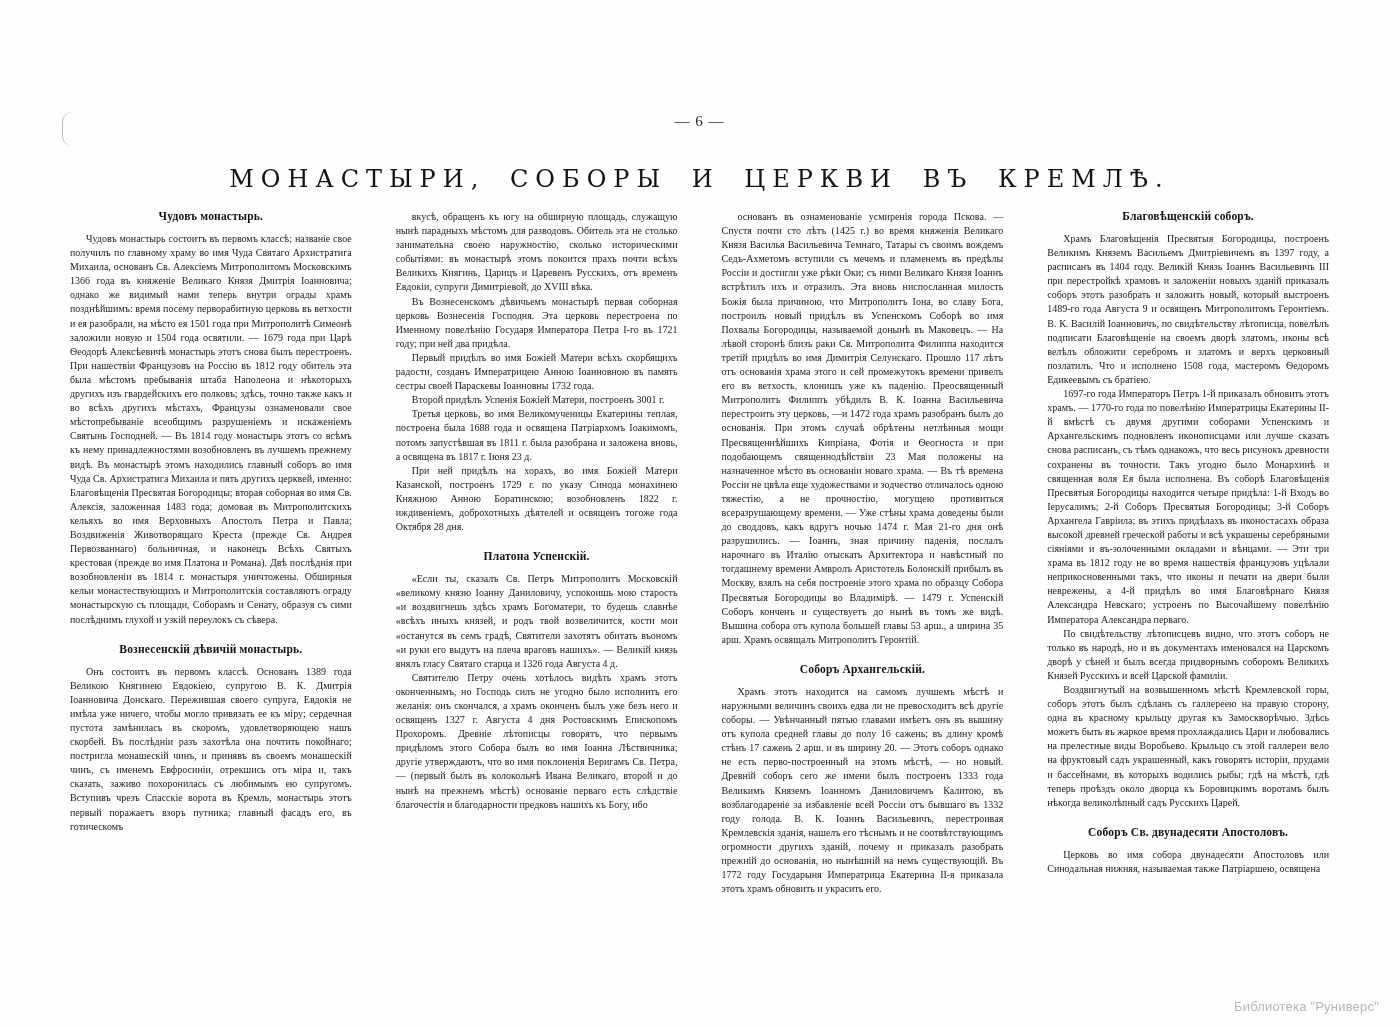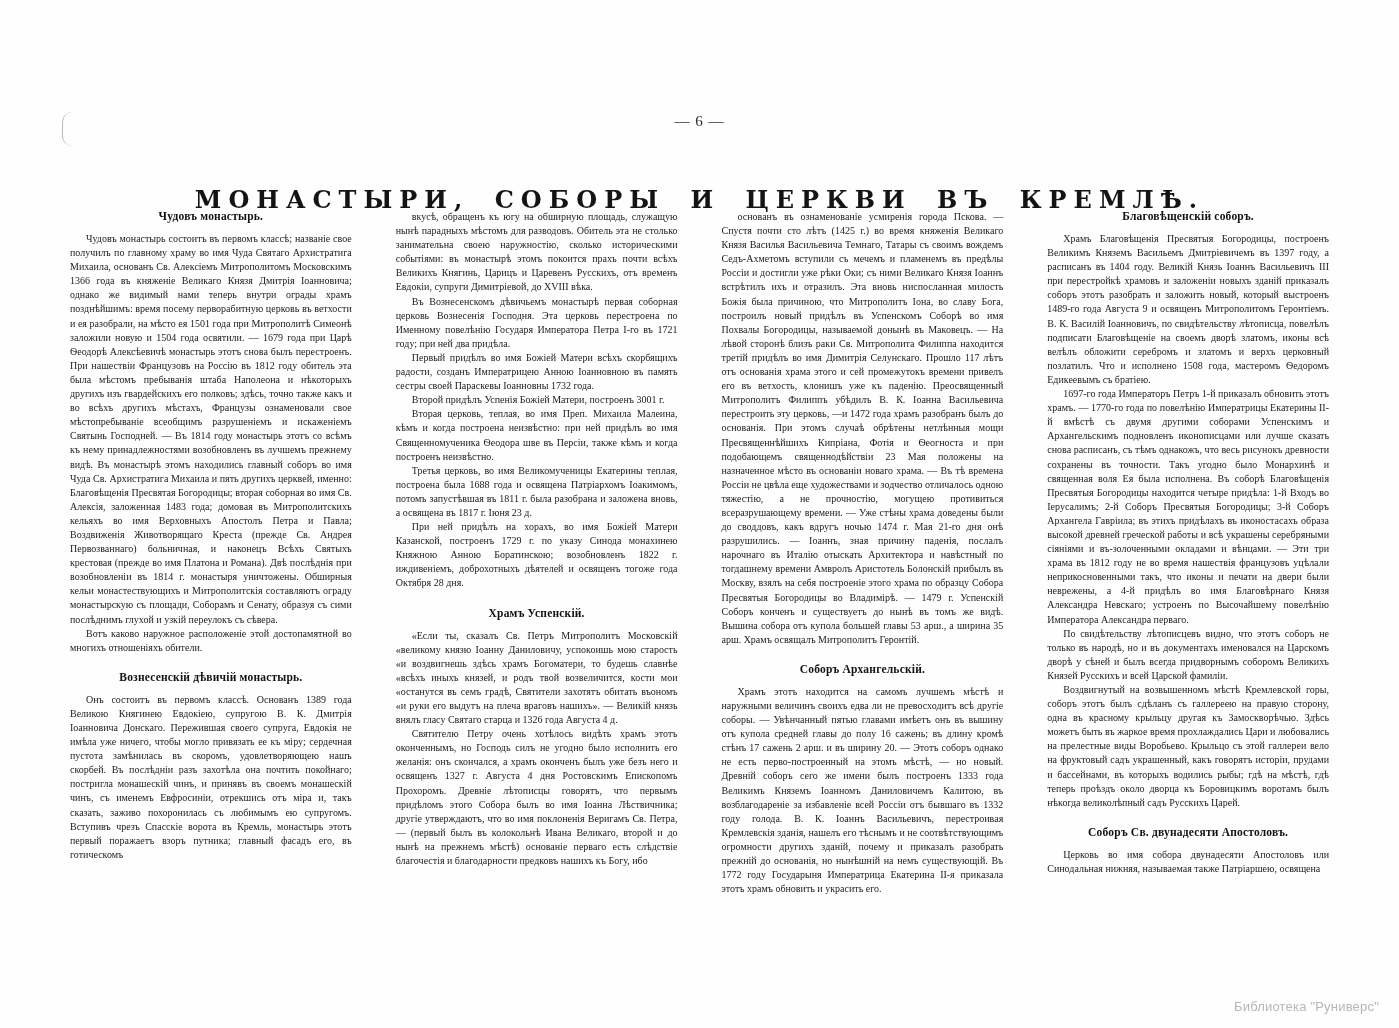--- a/index.html
+++ b/index.html
@@ -40,26 +40,25 @@
     border-top-left-radius: 10px;
     border-bottom-left-radius: 10px;
   }
   .doc-title {
     position: absolute;
     top: 165px;
     left: 0;
     width: 100%;
     text-align: center;
     font-family: "DejaVu Serif", serif;
-    font-weight: bold;
+    font-weight: normal;
     font-size: 24px;
     letter-spacing: 7px;
     color: #141414;
     word-spacing: 10px;
-    margin-top: 20px;
   }
   .columns {
     position: absolute;
     top: 210px;
     left: 70px;
     right: 70px;
     bottom: 60px;
     display: flex;
     gap: 44px;
   }
@@ -109,34 +108,32 @@
 
   <div class="page-number">— 6 —</div>
 
   <div class="doc-title">МОНАСТЫРИ, СОБОРЫ И ЦЕРКВИ ВЪ КРЕМЛѢ.</div>
 
   <div class="columns">
 
     <div class="col">
       <div class="sec-head">Чудовъ монастырь.</div>
       <p class="para">Чудовъ монастырь состоитъ въ первомъ классѣ; названіе свое получилъ по главному храму во имя Чуда Святаго Архистратига Михаила, основанъ Св. Алексіемъ Митрополитомъ Московскимъ 1366 года въ княженіе Великаго Князя Дмитрія Іоанновича; однако же видимый нами теперь внутри ограды храмъ позднѣйшимъ: время посему перворабитную церковь въ ветхости и ея разобрали, на мѣсто ея 1501 года при Митрополитѣ Симеонѣ заложили новую и 1504 года освятили. — 1679 года при Царѣ Ѳеодорѣ Алексѣевичѣ монастырь этотъ снова былъ перестроенъ. При нашествіи Французовъ на Россію въ 1812 году обитель эта была мѣстомъ пребыванія штаба Наполеона и нѣкоторыхъ другихъ изъ гвардейскихъ его полковъ; здѣсь, точно также какъ и во всѣхъ другихъ мѣстахъ, Французы ознаменовали свое мѣстопребываніе всеобщимъ разрушеніемъ и искаженіемъ Святынь Господней. — Въ 1814 году монастырь этотъ со всѣмъ къ нему принадлежностями возобновленъ въ лучшемъ прежнему видѣ. Въ монастырѣ этомъ находились главный соборъ во имя Чуда Св. Архистратига Михаила и пять другихъ церквей, именно: Благовѣщенія Пресвятая Богородицы; вторая соборная во имя Св. Алексія, заложенная 1483 года; домовая въ Митрополитскихъ кельяхъ во имя Верховныхъ Апостолъ Петра и Павла; Воздвиженія Животворящаго Креста (прежде Св. Андрея Первозваннаго) больничная, и наконецъ Всѣхъ Святыхъ крестовая (прежде во имя Платона и Романа). Двѣ послѣднія при возобновленіи въ 1814 г. монастыря уничтожены. Обширныя кельи монастествующихъ и Митрополитскія составляютъ ограду монастырскую съ площади, Соборамъ и Сенату, образуя съ сими послѣднимъ глухой и узкій переулокъ съ сѣвера.</p>
-      <p class="para">Вотъ каково наружное расположеніе этой достопамятной во многихъ отношеніяхъ обители.</p>
       <div class="sec-head spaced">Вознесенскій дѣвичій монастырь.</div>
       <p class="para">Онъ состоитъ въ первомъ классѣ. Основанъ 1389 года Великою Княгинею Евдокіею, супругою В. К. Дмитрія Іоанновича Донскаго. Пережившая своего супруга, Евдокія не имѣла уже ничего, чтобы могло привязать ее къ міру; сердечная пустота замѣнилась въ скоромъ, удовлетворяющею нашъ скорбей. Въ послѣдніи разъ захотѣла она почтить покойнаго; постригла монашескій чинъ, и принявъ въ своемъ монашескій чинъ, съ именемъ Евфросиніи, отрекшись отъ міра и, такъ сказать, заживо похоронилась съ любимымъ ею супругомъ. Вступивъ чрезъ Спасскіе ворота въ Кремль, монастырь этотъ первый поражаетъ взоръ путника; главный фасадъ его, въ готическомъ</p>
     </div>
 
     <div class="col">
       <p class="para">вкусѣ, обращенъ къ югу на обширную площадь, служащую нынѣ парадныхъ мѣстомъ для разводовъ. Обитель эта не столько занимательна своею наружностію, сколько историческими событіями: въ монастырѣ этомъ покоится прахъ почти всѣхъ Великихъ Княгинь, Царицъ и Царевенъ Русскихъ, отъ временъ Евдокіи, супруги Димитріевой, до XVIII вѣка.</p>
       <p class="para">Въ Вознесенскомъ дѣвичьемъ монастырѣ первая соборная церковь Вознесенія Господня. Эта церковь перестроена по Именному повелѣнію Государя Императора Петра I-го въ 1721 году; при ней два придѣла.</p>
       <p class="para">Первый придѣлъ во имя Божіей Матери всѣхъ скорбящихъ радости, созданъ Императрицею Анною Іоанновною въ память сестры своей Параскевы Іоанновны 1732 года.</p>
       <p class="para">Второй придѣлъ Успенія Божіей Матери, построенъ 3001 г.</p>
-      <p class="para">Вторая церковь, теплая, во имя Преп. Михаила Малеина, кѣмъ и когда построена неизвѣстно: при ней придѣлъ во имя Священномученика Ѳеодора шве въ Персіи, также кѣмъ и когда построенъ неизвѣстно.</p>
       <p class="para">Третья церковь, во имя Великомученицы Екатерины теплая, построена была 1688 года и освящена Патріархомъ Іоакимомъ, потомъ запустѣвшая въ 1811 г. была разобрана и заложена вновь, а освящена въ 1817 г. Іюня 23 д.</p>
       <p class="para">При ней придѣлъ на хорахъ, во имя Божіей Матери Казанской, построенъ 1729 г. по указу Синода монахинею Княжною Анною Боратинскою; возобновленъ 1822 г. иждивеніемъ, доброхотныхъ дѣятелей и освященъ тогоже года Октября 28 дня.</p>
-      <div class="sec-head spaced">Храмъ Успенскій.</div>
+      <div class="sec-head spaced">Платона Успенскій.</div>
       <p class="para">«Если ты, сказалъ Св. Петръ Митрополитъ Московскій «великому князю Іоанну Даниловичу, успокоишь мою старость «и воздвигнешь здѣсь храмъ Богоматери, то будешь славнѣе «всѣхъ иныхъ князей, и родъ твой возвеличится, кости мои «останутся въ семъ градѣ, Святители захотятъ обитать въономъ «и руки его выдутъ на плеча враговъ нашихъ». — Великій князь внялъ гласу Святаго старца и 1326 года Августа 4 д.</p>
       <p class="para">Святителю Петру очень хотѣлось видѣть храмъ этотъ оконченнымъ, но Господь силъ не угодно было исполнить его желанія: онъ скончался, а храмъ оконченъ былъ уже безъ него и освященъ 1327 г. Августа 4 дня Ростовскимъ Епископомъ Прохоромъ. Древніе лѣтописцы говорятъ, что первымъ придѣломъ этого Собора былъ во имя Іоанна Лѣствичника; другіе утверждаютъ, что во имя поклоненія Веригамъ Св. Петра, — (первый былъ въ колокольнѣ Ивана Великаго, второй и до нынѣ на прежнемъ мѣстѣ) основаніе перваго есть слѣдствіе благочестія и благодарности предковъ нашихъ къ Богу, ибо</p>
     </div>
 
     <div class="col">
       <p class="para">основанъ въ ознаменованіе усмиренія города Пскова. — Спустя почти сто лѣтъ (1425 г.) во время княженія Великаго Князя Василья Васильевича Темнаго, Татары съ своимъ вождемъ Седъ-Ахметомъ вступили съ мечемъ и пламенемъ въ предѣлы Россіи и достигли уже рѣки Оки; съ ними Великаго Князя Іоаннъ встрѣтилъ ихъ и отразилъ. Эта вновь ниспосланная милость Божія была причиною, что Митрополитъ Іона, во славу Бога, построилъ новый придѣлъ въ Успенскомъ Соборѣ во имя Похвалы Богородицы, называемой донынѣ въ Маковецъ. — На лѣвой сторонѣ близъ раки Св. Митрополита Филиппа находится третій придѣлъ во имя Димитрія Селунскаго. Прошло 117 лѣтъ отъ основанія храма этого и сей промежутокъ времени привелъ его въ ветхость, клонишъ уже къ паденію. Преосвященный Митрополитъ Филиппъ убѣдилъ В. К. Іоанна Васильевича перестроить эту церковь, —и 1472 года храмъ разобранъ былъ до основанія. При этомъ случаѣ обрѣтены нетлѣнныя мощи Пресвященнѣйшихъ Кипріана, Фотія и Ѳеогноста и при подобающемъ священнодѣйствіи 23 Мая положены на назначенное мѣсто въ основаніи новаго храма. — Въ тѣ времена Россіи не цвѣла еще художествами и зодчество отличалось одною тяжестію, а не прочностію, могущею противиться всеразрушающему времени. — Уже стѣны храма доведены были до своддовъ, какъ вдругъ ночью 1474 г. Мая 21-го дня онѣ разрушились. — Іоаннъ, зная причину паденія, послалъ нарочнаго въ Италію отыскать Архитектора и навѣстный по тогдашнему времени Амвролъ Аристотель Болонскій прибылъ въ Москву, взялъ на себя построеніе этого храма по образцу Собора Пресвятыя Богородицы во Владимірѣ. — 1479 г. Успенскій Соборъ конченъ и существуетъ до нынѣ въ томъ же видѣ. Вышина собора отъ купола большей главы 53 арш., а ширина 35 арш. Храмъ освящалъ Митрополитъ Геронтій.</p>
       <div class="sec-head spaced">Соборъ Архангельскій.</div>
       <p class="para">Храмъ этотъ находится на самомъ лучшемъ мѣстѣ и наружными величинъ своихъ едва ли не превосходитъ всѣ другіе соборы. — Увѣнчанный пятью главами имѣетъ онъ въ вышину отъ купола средней главы до полу 16 сажень; въ длину кромѣ стѣнъ 17 сажень 2 арш. и въ ширину 20. — Этотъ соборъ однако не есть перво-построенный на этомъ мѣстѣ, — но новый. Древній соборъ сего же имени былъ построенъ 1333 года Великимъ Княземъ Іоанномъ Даниловичемъ Калитою, въ возблагодареніе за избавленіе всей Россіи отъ бывшаго въ 1332 году голода. В. К. Іоаннъ Васильевичъ, перестроивая Кремлевскія зданія, нашелъ его тѣснымъ и не соотвѣтствующимъ огромности другихъ зданій, почему и приказалъ разобрать прежній до основанія, но нынѣшній на немъ существующій. Въ 1772 году Государыня Императрица Екатерина II-я приказала этотъ храмъ обновить и украсить его.</p>
     </div>
 

